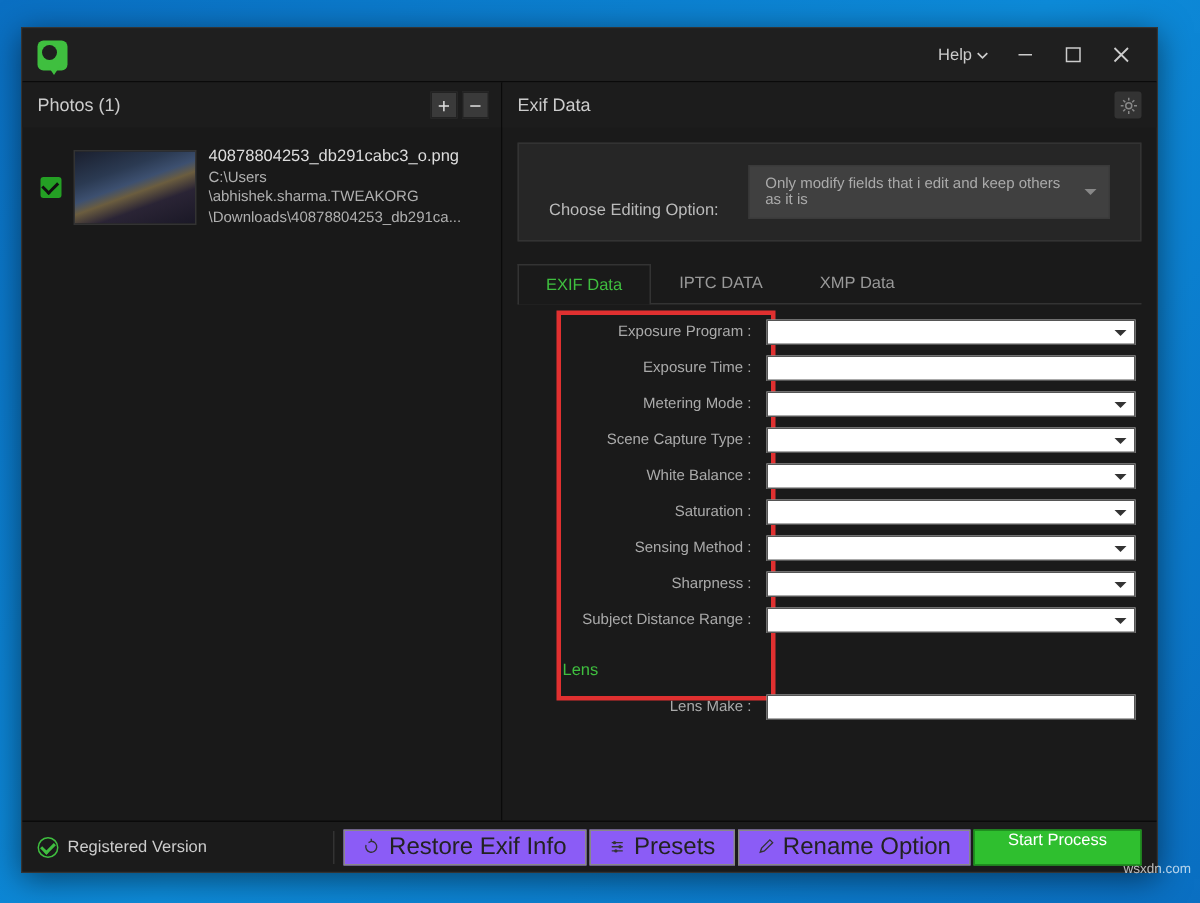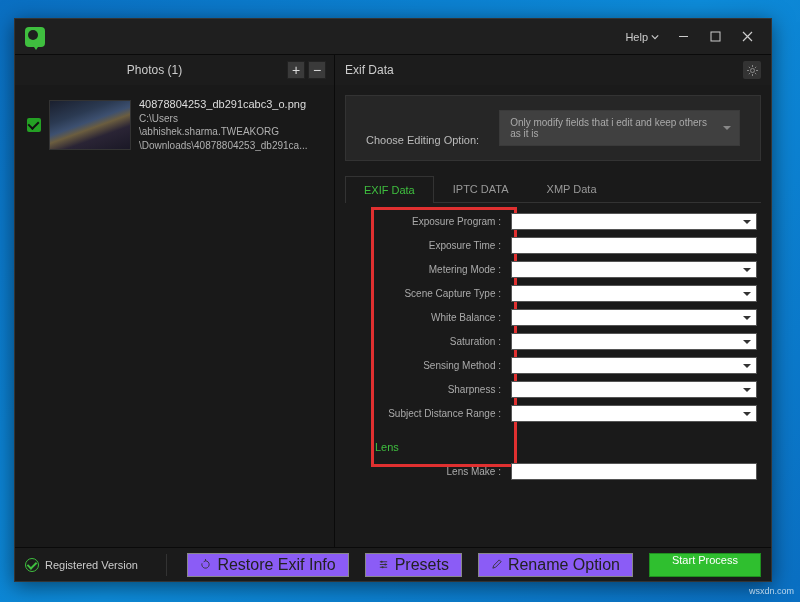--- a/index.html
+++ b/index.html
@@ -70,21 +70,21 @@
   display: flex;
   flex-direction: column;
 }
 .left-header {
   height: 30px;
   display: flex;
   align-items: center;
   padding: 0 8px 0 10px;
   background: #1c1c1c;
 }
-.left-title { color: #ccc; font-size: 12px; flex: 1; text-align: center; }
+.left-title { color: #ccc; font-size: 12px; flex: 1; }
 .sq-btn {
   width: 18px; height: 18px;
   background: #3a3a3a;
   border: 1px solid #222;
   color: #ddd;
   display: flex;
   align-items: center;
   justify-content: center;
   font-size: 14px;
   line-height: 1;
@@ -231,21 +231,21 @@
   transform: translateY(-50%);
 }
 .section-lbl { color: #3fbf3f; font-size: 11px; padding: 12px 0 10px 30px; }
 .footer {
   height: 34px;
   background: #1b1b1b;
   border-top: 1px solid #0a0a0a;
   display: flex;
   align-items: center;
   padding: 0 10px;
-  gap: 16px;
+  gap: 2px;
 }
 .reg-badge { display: flex; align-items: center; gap: 6px; color: #ccc; font-size: 11px; flex: 1; }
 .reg-icon {
   width: 14px; height: 14px;
   border: 1.5px solid #3fbf3f;
   border-radius: 50%;
   position: relative;
 }
 .reg-icon::after {
   content: "";
@@ -276,21 +276,21 @@
   background: #2fbf2f;
   border: 1px solid #1f8f1f;
   color: #fff;
   font-size: 11px;
   font-weight: 500;
   cursor: pointer;
 }
 .watermark {
   position: absolute;
   right: 6px;
-  bottom: 6px;
+  bottom: 18px;
   font-size: 9px;
   color: rgba(255,255,255,.7);
   margin-top: 44px;
 }
 
 .fields-scroll::-webkit-scrollbar { width: 8px; }
 .fields-scroll::-webkit-scrollbar-track { background: #222; }
 .fields-scroll::-webkit-scrollbar-thumb { background: #555; }
 </style>
 </head>

